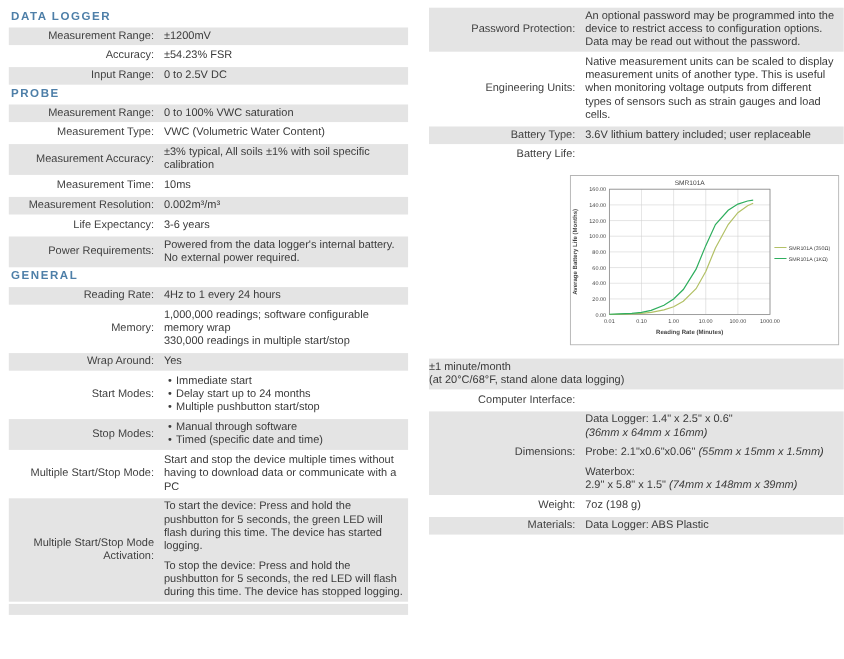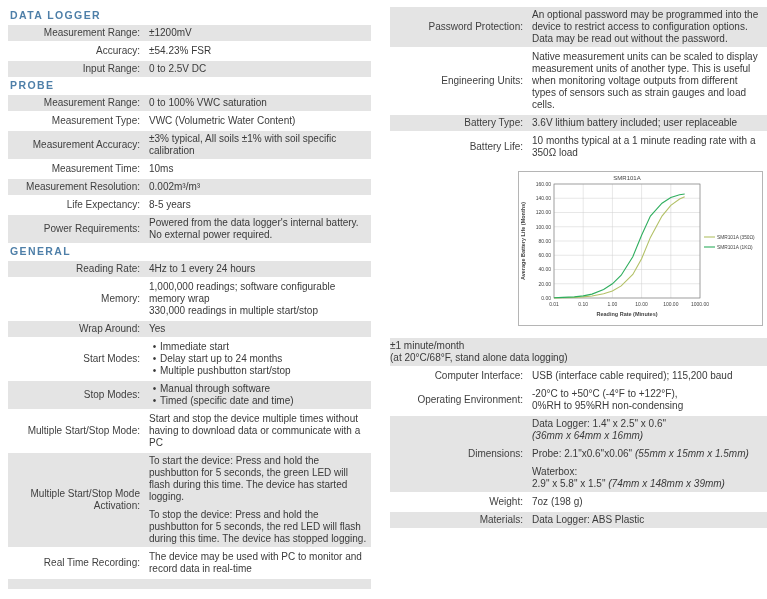--- a/index.html
+++ b/index.html
@@ -84,21 +84,21 @@
       </div>
       <div class="spec-row shaded">
         <div class="spec-label">Measurement Resolution:</div>
         <div class="spec-value">
           <div class="para"><span>0.002m³/m³</span></div>
         </div>
       </div>
       <div class="spec-row">
         <div class="spec-label">Life Expectancy:</div>
         <div class="spec-value">
-          <div class="para"><span>8-5 years</span></div>
+          <div class="para"><span>3-6 years</span></div>
         </div>
       </div>
       <div class="spec-row shaded">
         <div class="spec-label">Power Requirements:</div>
         <div class="spec-value">
           <div class="para"><span>Powered from the data logger's internal battery. No external power required.</span></div>
         </div>
       </div>
       <div class="section-header">GENERAL</div>
       <div class="spec-row shaded">
@@ -154,26 +154,20 @@
         <div class="spec-label">Multiple Start/Stop Mode:</div>
         <div class="spec-value">
           <div class="para"><span>Start and stop the device multiple times without having to download data or communicate with a PC</span></div>
         </div>
       </div>
       <div class="spec-row shaded">
         <div class="spec-label">Multiple Start/Stop Mode Activation:</div>
         <div class="spec-value">
           <div class="para"><span>To start the device: Press and hold the pushbutton for 5 seconds, the green LED will flash during this time. The device has started logging.</span></div>
           <div class="para gap"><span>To stop the device: Press and hold the pushbutton for 5 seconds, the red LED will flash during this time. The device has stopped logging.</span></div>
-        </div>
-      </div>
-      <div class="spec-row">
-        <div class="spec-label">Real Time Recording:</div>
-        <div class="spec-value">
-          <div class="para"><span>The device may be used with PC to monitor and record data in real-time</span></div>
         </div>
       </div>
       <div class="spec-row shaded stub">
         <div class="spec-label"></div>
         <div class="spec-value"></div>
       </div>
     </div>
   <div class="col col-right">
       <div class="spec-row shaded">
         <div class="spec-label">Password Protection:</div>
@@ -188,23 +182,20 @@
         </div>
       </div>
       <div class="spec-row shaded">
         <div class="spec-label">Battery Type:</div>
         <div class="spec-value">
           <div class="para"><span>3.6V lithium battery included; user replaceable</span></div>
         </div>
       </div>
       <div class="spec-row">
         <div class="spec-label">Battery Life:</div>
-        <div class="spec-value">
-          <div class="para"><span>10 months typical at a 1 minute reading rate with a 350Ω load</span></div>
-        </div>
       </div>
       <div class="chart-wrap"><svg width="245" height="155">
           <rect x="0.5" y="0.5" width="244" height="154" fill="#ffffff" stroke="#b5b5b5"></rect>
           <line x1="36" y1="127" x2="182" y2="127" stroke="#cfcfcf" stroke-width="0.5"></line>
           <text x="33" y="128.8" font-size="5" text-anchor="end" fill="#555">0.00</text>
           <line x1="36" y1="112.75" x2="182" y2="112.75" stroke="#cfcfcf" stroke-width="0.5"></line>
           <text x="33" y="114.55" font-size="5" text-anchor="end" fill="#555">20.00</text>
           <line x1="36" y1="98.5" x2="182" y2="98.5" stroke="#cfcfcf" stroke-width="0.5"></line>
           <text x="33" y="100.3" font-size="5" text-anchor="end" fill="#555">40.00</text>
           <line x1="36" y1="84.25" x2="182" y2="84.25" stroke="#cfcfcf" stroke-width="0.5"></line>
@@ -243,30 +234,20 @@
           <text x="0" y="0" font-size="5.5" font-weight="bold" text-anchor="middle" fill="#333" transform="translate(7,70) rotate(-90)">Average Battery Life (Months)</text>
         </svg></div>
       <div class="spec-row shaded">
         <div class="spec-value">
           <div class="para"><span>±1 minute/month</span></div>
           <div class="para"><span>(at 20°C/68°F, stand alone data logging)</span></div>
         </div>
       </div>
       <div class="spec-row">
         <div class="spec-label">Computer Interface:</div>
-        <div class="spec-value">
-          <div class="para"><span>USB (interface cable required); 115,200 baud</span></div>
-        </div>
-      </div>
-      <div class="spec-row">
-        <div class="spec-label">Operating Environment:</div>
-        <div class="spec-value">
-          <div class="para"><span>-20°C to +50°C (-4°F to +122°F),</span></div>
-          <div class="para"><span>0%RH to 95%RH non-condensing</span></div>
-        </div>
       </div>
       <div class="spec-row shaded">
         <div class="spec-label">Dimensions:</div>
         <div class="spec-value">
           <div class="para"><span>Data Logger: 1.4" x 2.5" x 0.6"</span></div>
           <div class="para"><em>(36mm x 64mm x 16mm)</em></div>
           <div class="para gap"><span>Probe: 2.1"x0.6"x0.06" </span><em>(55mm x 15mm x 1.5mm)</em></div>
           <div class="para gap"><span>Waterbox:</span></div>
           <div class="para"><span>2.9" x 5.8" x 1.5" </span><em>(74mm x 148mm x 39mm)</em></div>
         </div>

